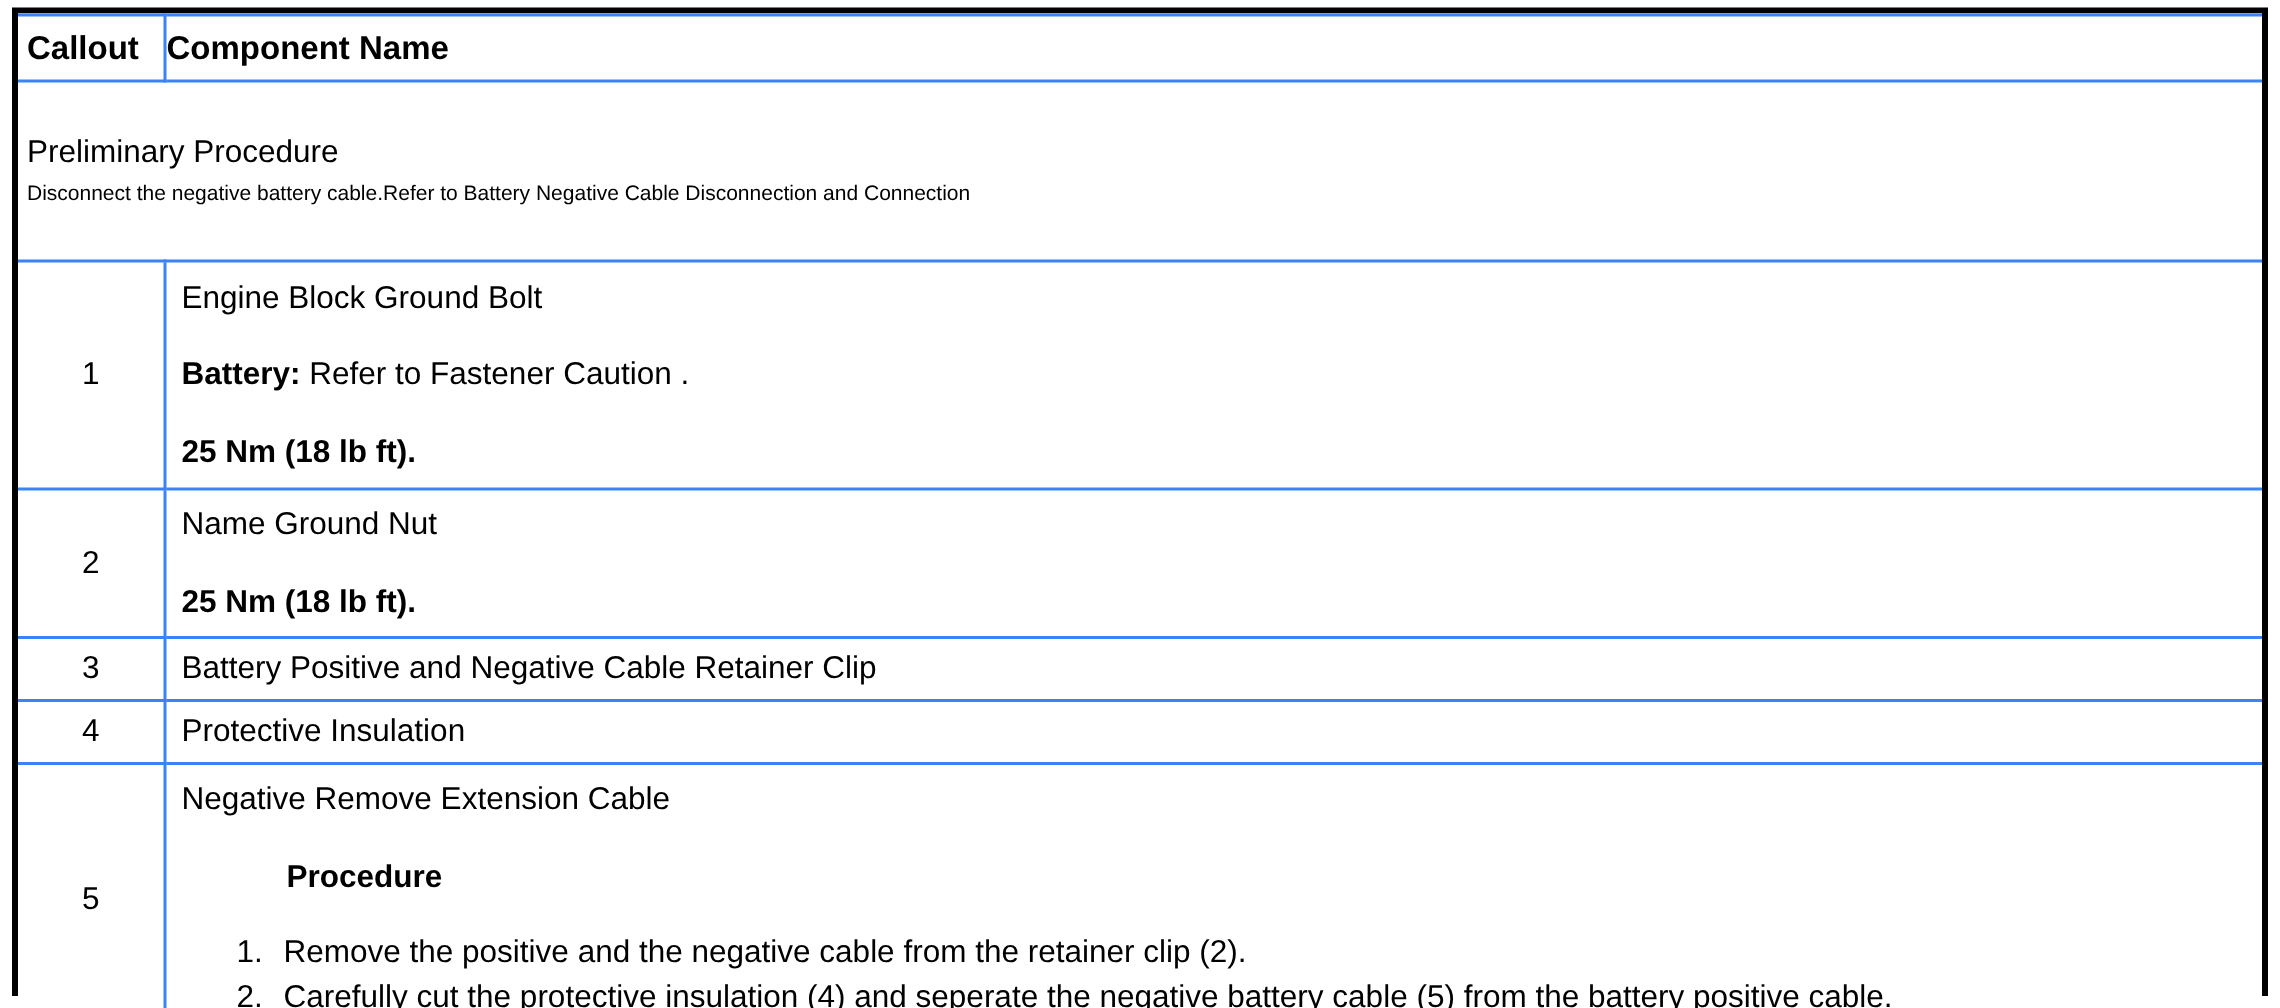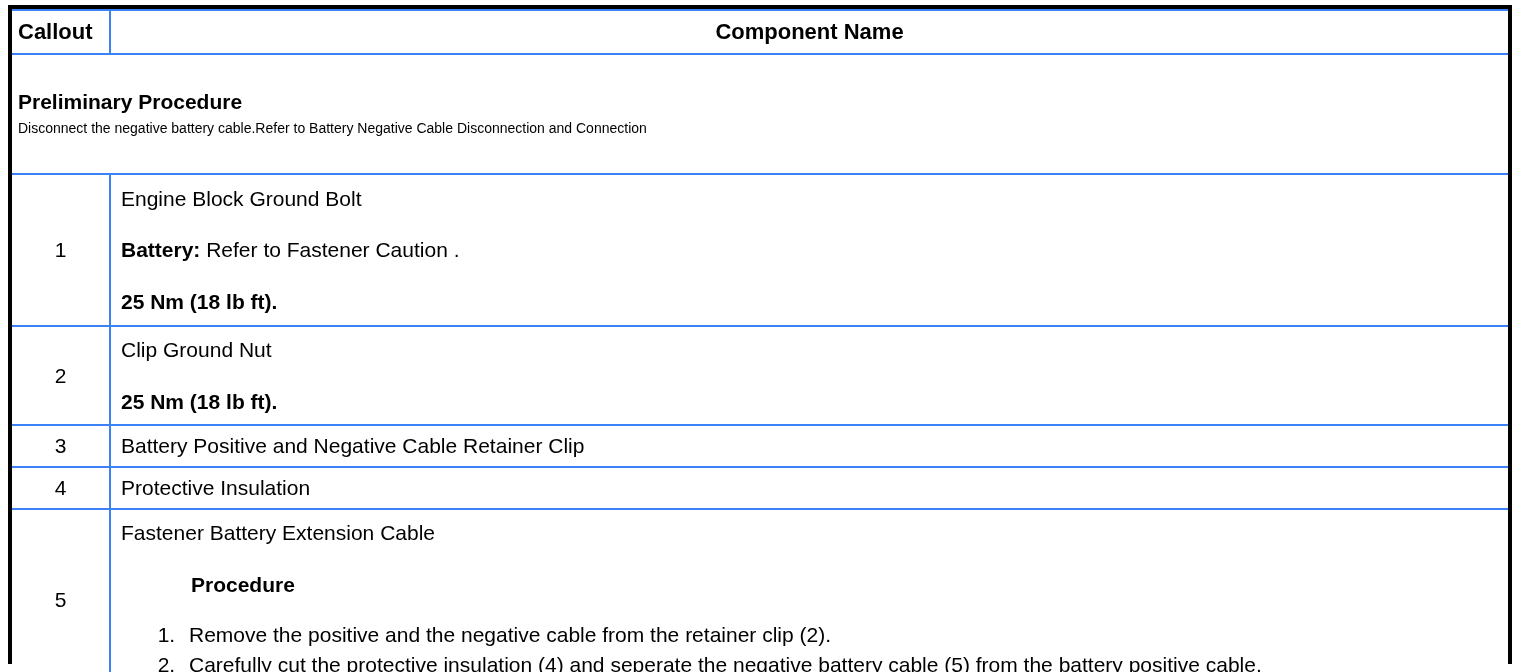--- a/index.html
+++ b/index.html
@@ -52,36 +52,36 @@
     font-weight: bold;
     height: 42px;
     line-height: 1.1;
   }
   .hdr-callout {
     text-align: left;
     padding-left: 6px !important;
     border-left: none !important;
   }
   .hdr-component {
-    text-align: center;
+    text-align: left;
     border-right: none !important;
     margin-left: 17px;
   }
 
   
   .prelim-cell {
     border-left: none !important;
     border-right: none !important;
     padding: 8px 6px 10px 6px !important;
     vertical-align: top;
     height: 100px;
   }
   .prelim-title {
     font-size: 21px;
-    font-weight: bold;
+    font-weight: normal;
     line-height: 1.3;
     margin: 0 0 5px 0;
   }
   .prelim-text {
     font-size: 14px;
     font-weight: normal;
     line-height: 1.25;
     margin: 0;
   }
 
@@ -163,21 +163,21 @@
         <td class="body-cell">
           <p class="line">Engine Block Ground Bolt</p>
           <p class="line"><span class="bold">Battery:</span><span> Refer to Fastener Caution .</span></p>
           <p class="line bold">25 Nm (18 lb ft).</p>
         </td>
       </tr>
 
       <tr class="row-2">
         <td class="num-cell">2</td>
         <td class="body-cell">
-          <p class="line">Clip Ground Nut</p>
+          <p class="line">Name Ground Nut</p>
           <p class="line bold">25 Nm (18 lb ft).</p>
         </td>
       </tr>
 
       <tr class="row-3">
         <td class="num-cell">3</td>
         <td class="body-cell single-line">
           <p class="line">Battery Positive and Negative Cable Retainer Clip</p>
         </td>
       </tr>
@@ -185,21 +185,21 @@
       <tr class="row-4">
         <td class="num-cell">4</td>
         <td class="body-cell single-line">
           <p class="line">Protective Insulation</p>
         </td>
       </tr>
 
       <tr class="row-5">
         <td class="num-cell">5</td>
         <td class="body-cell">
-          <p class="line">Fastener Battery Extension Cable</p>
+          <p class="line">Negative Remove Extension Cable</p>
           <p class="proc-heading">Procedure</p>
           <ol class="proc-list">
             <li>Remove the positive and the negative cable from the retainer clip (2).</li>
             <li>Carefully cut the protective insulation (4) and seperate the negative battery cable (5) from the battery positive cable.</li>
           </ol>
         </td>
       </tr>
     </tbody>
   </table>
 </div>

